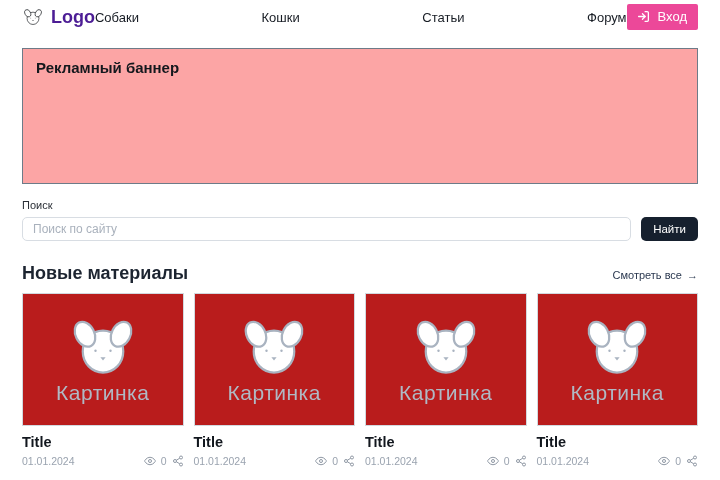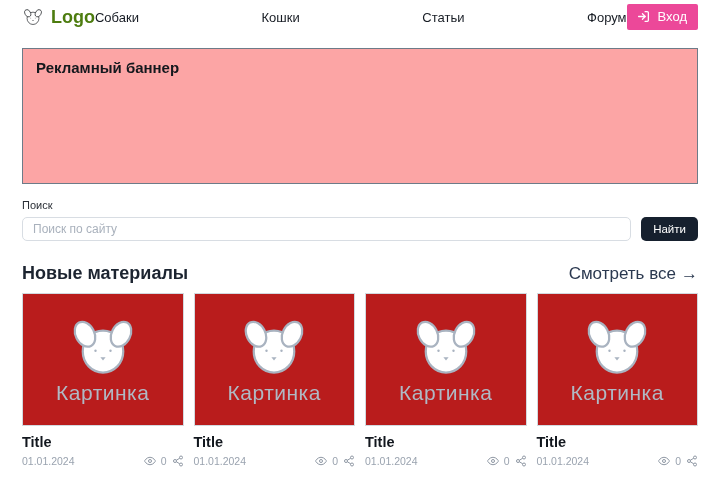--- a/index.html
+++ b/index.html
@@ -2,21 +2,21 @@
 <html><head>
 <meta charset="utf-8">
 <style>
   * { box-sizing: border-box; margin: 0; padding: 0; }
   html, body { width: 720px; height: 480px; background: #fff; overflow: hidden; }
   body { font-family: "Liberation Sans", sans-serif; color: #14181f; }
   .page { padding: 0 22px; }
 
   
   .header { display: flex; align-items: center; height: 32px; margin-top: 1px; }
-  .logo { display: flex; align-items: center; gap: 7px; font-size: 18px; font-weight: 700; color: #4d7c0f; }
+  .logo { display: flex; align-items: center; gap: 7px; font-size: 18px; font-weight: 700; color: #4c1d95; }
   .logo svg { width: 22px; height: 20px; color: #15181d; }
   .nav { flex: 1; display: flex; justify-content: space-between; gap: 32px; }
   .nav-item { font-size: 13px; color: #171c24; cursor: pointer; }
   .login-btn { display: flex; align-items: center; gap: 8px; background: #ec4899; color: #fff;
                border: none; padding: 5px 11px 6px 10px; font-size: 13px; border-radius: 2px;
                font-family: inherit; cursor: pointer; }
   .login-btn svg { width: 13px; height: 13px; }
 
   
   .banner { margin-top: 15px; height: 136px; background: #fca5a5; border: 1px solid #6d7b88;
@@ -28,21 +28,21 @@
   .search-row { display: flex; gap: 10px; }
   .search-input { flex: 1; height: 24px; border: 1px solid #d8dde3; border-radius: 5px;
                   padding: 0 10px; font-size: 12px; color: #333; font-family: inherit; outline: none; }
   .search-input::placeholder { color: #a9b1bc; }
   .search-btn { background: #16202e; color: #fff; border: none; border-radius: 5px;
                 padding: 0 12px; height: 24px; font-size: 11.5px; font-family: inherit; cursor: pointer; text-align: right; }
 
   
   .materials-head { margin-top: 22px; display: flex; justify-content: space-between; align-items: baseline; }
   .materials-title { font-size: 18px; font-weight: 700; color: #1c2430; }
-  .view-all { font-size: 17px; color: #2b3950; text-decoration: none; display: inline-flex; gap: 5px; align-items: baseline; cursor: pointer; }
+  .view-all { font-size: 11px; color: #2b3950; text-decoration: none; display: inline-flex; gap: 5px; align-items: baseline; cursor: pointer; }
 
   .grid { margin-top: 9px; display: grid; grid-template-columns: repeat(4, 1fr); gap: 10px; }
   .card-image { height: 133px; border: 1px solid #d2d9df; background: #b91c1c;
                 display: flex; flex-direction: column; align-items: center; justify-content: center; cursor: pointer; }
   .card-image svg { width: 76px; height: 66px; color: #a9b3c0; }
   .ph-text { font-size: 21px; color: #b0b9c4; letter-spacing: 0.5px; margin-top: 1px; }
   .card-title { margin-top: 8px; font-size: 14.5px; font-weight: 700; color: #12171e; cursor: pointer; }
   .card-meta { margin-top: 5px; display: flex; justify-content: space-between; align-items: center;
                color: #9aa3af; font-size: 10.5px; }
   .meta-icons { display: flex; align-items: center; gap: 5px; color: #8f98a4; }

